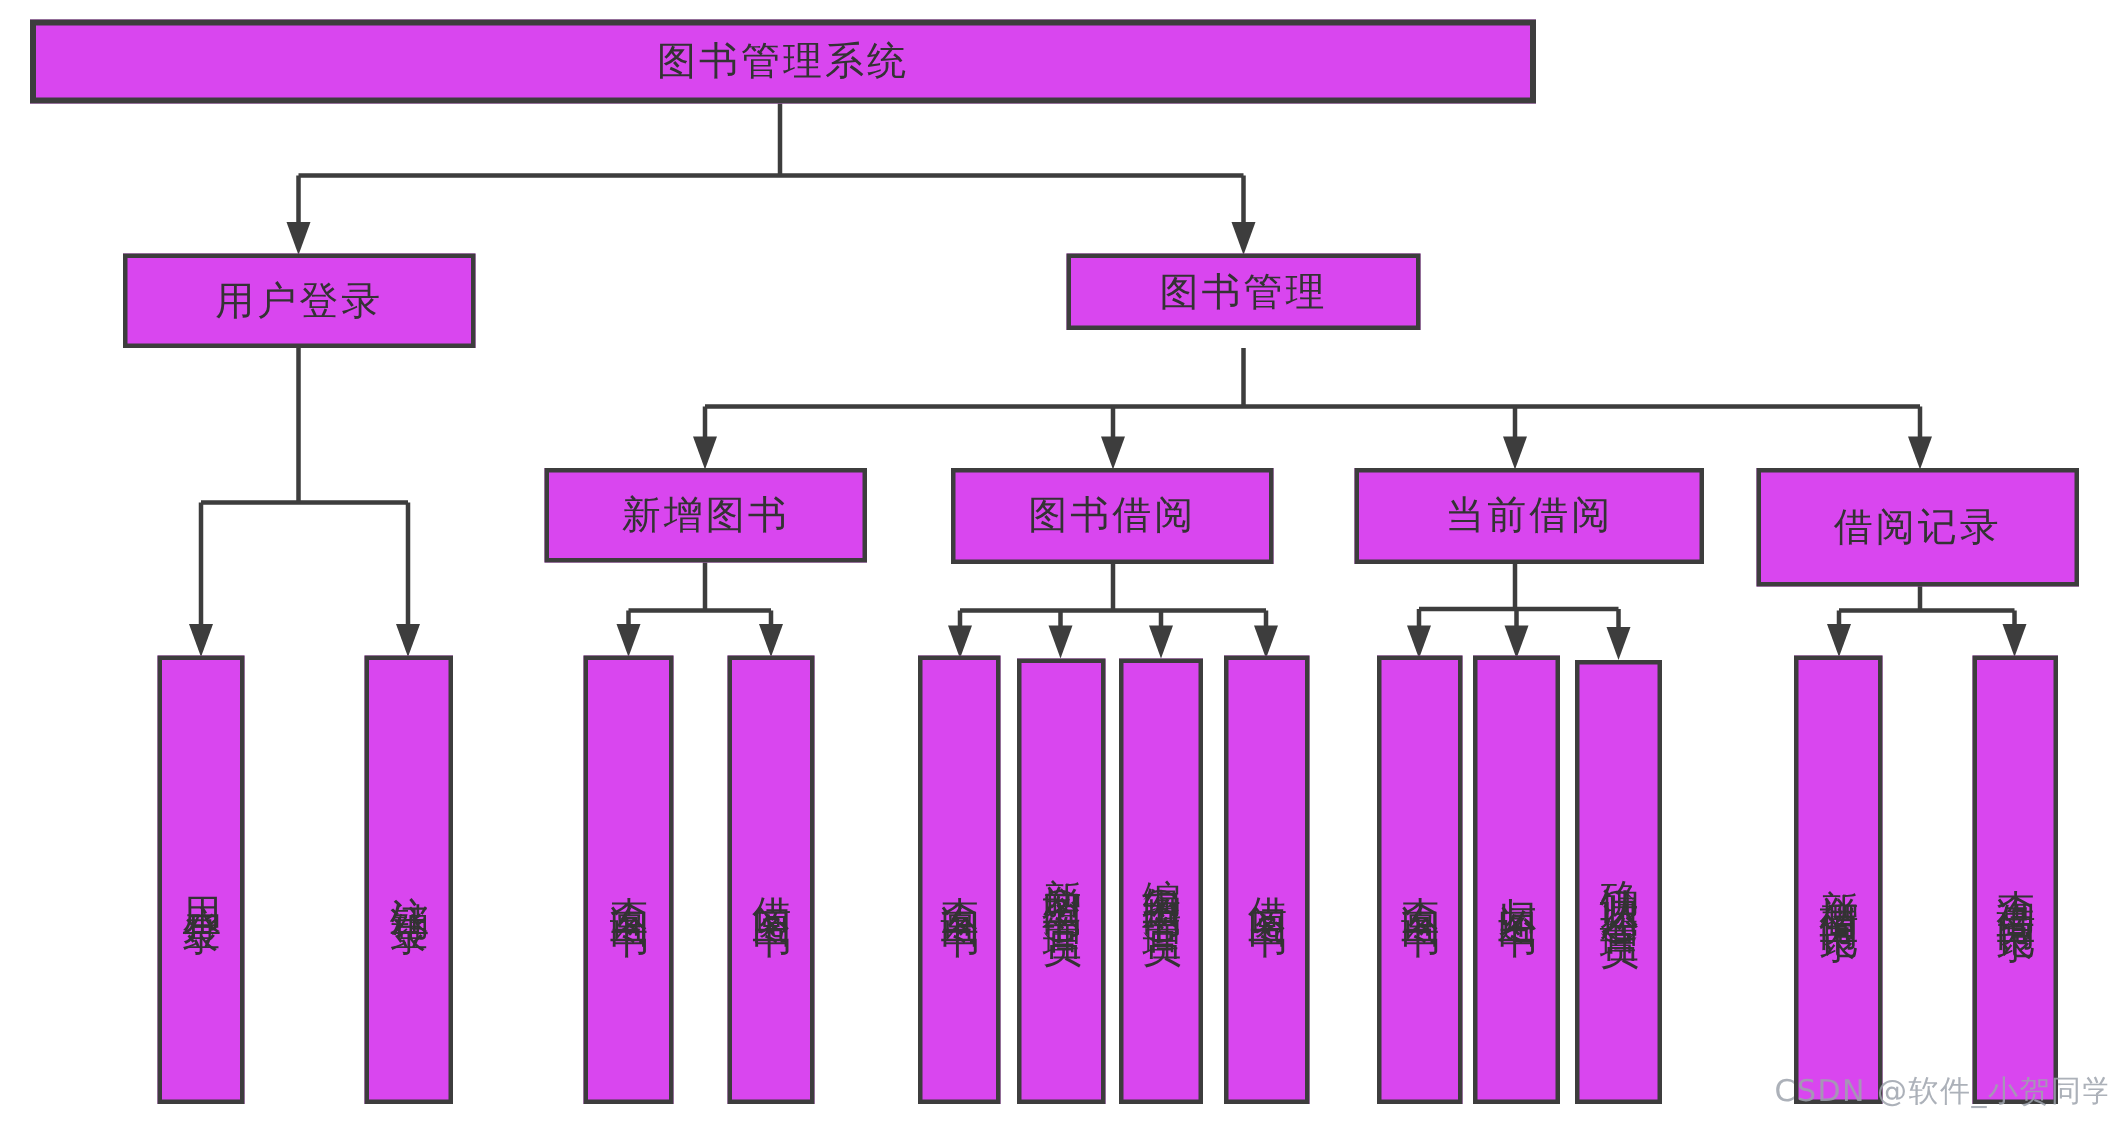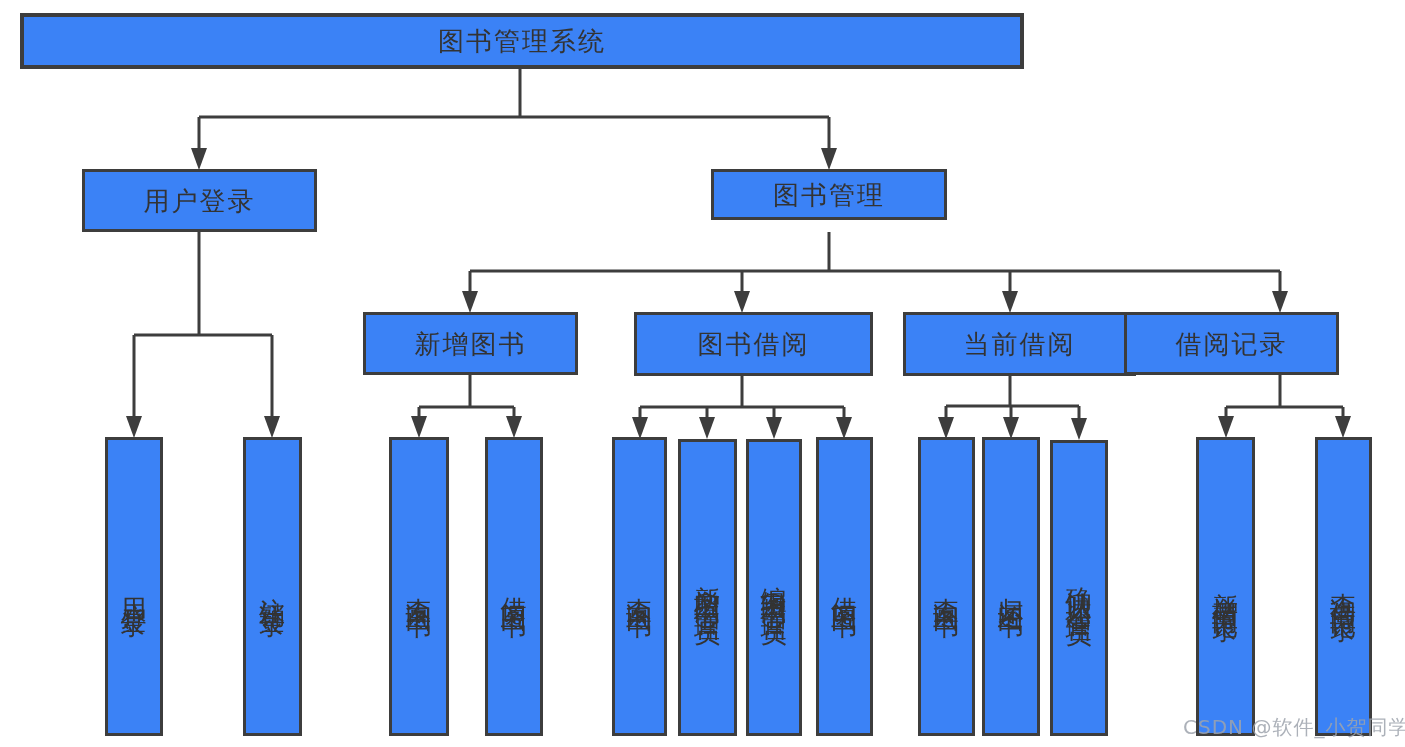--- a/index.html
+++ b/index.html
@@ -18,21 +18,21 @@
   #wires {
     position: absolute;
     left: 0;
     top: 0;
     z-index: 1;
   }
   .box {
     position: absolute;
     box-sizing: border-box;
     border: 3px solid #3d3d3d;
-    background: #3b82f6;
+    background: #d946ef;
     display: flex;
     align-items: center;
     justify-content: center;
     color: #333333;
     font-size: 26px;
     z-index: 2;
   }
   .box.root {
     border-width: 4px;
   }
@@ -116,27 +116,27 @@
   <div class="box" style="left:82px; top:169px; width:235px; height:63px">
     <span class="lbl">用户登录</span>
   </div>
   <div class="box" style="left:711px; top:169px; width:236px; height:51px">
     <span class="lbl">图书管理</span>
   </div>
 
   <div class="box" style="left:363px; top:312px; width:215px; height:63px">
     <span class="lbl">新增图书</span>
   </div>
-  <div class="box" style="left:634px; top:312px; width:239px; height:64px">
+  <div class="box" style="left:634px; top:312px; width:215px; height:64px">
     <span class="lbl">图书借阅</span>
   </div>
   <div class="box" style="left:903px; top:312px; width:233px; height:64px">
     <span class="lbl">当前借阅</span>
   </div>
-  <div class="box" style="left:1124px; top:312px; width:215px; height:63px">
+  <div class="box" style="left:1171px; top:312px; width:215px; height:79px">
     <span class="lbl">借阅记录</span>
   </div>
 
   <div class="box tall" style="left:105px; top:437px; width:58px; height:299px">
     <span class="lbl">用户登录</span>
   </div>
   <div class="box tall" style="left:243px; top:437px; width:59px; height:299px">
     <span class="lbl">注销登录</span>
   </div>
 

